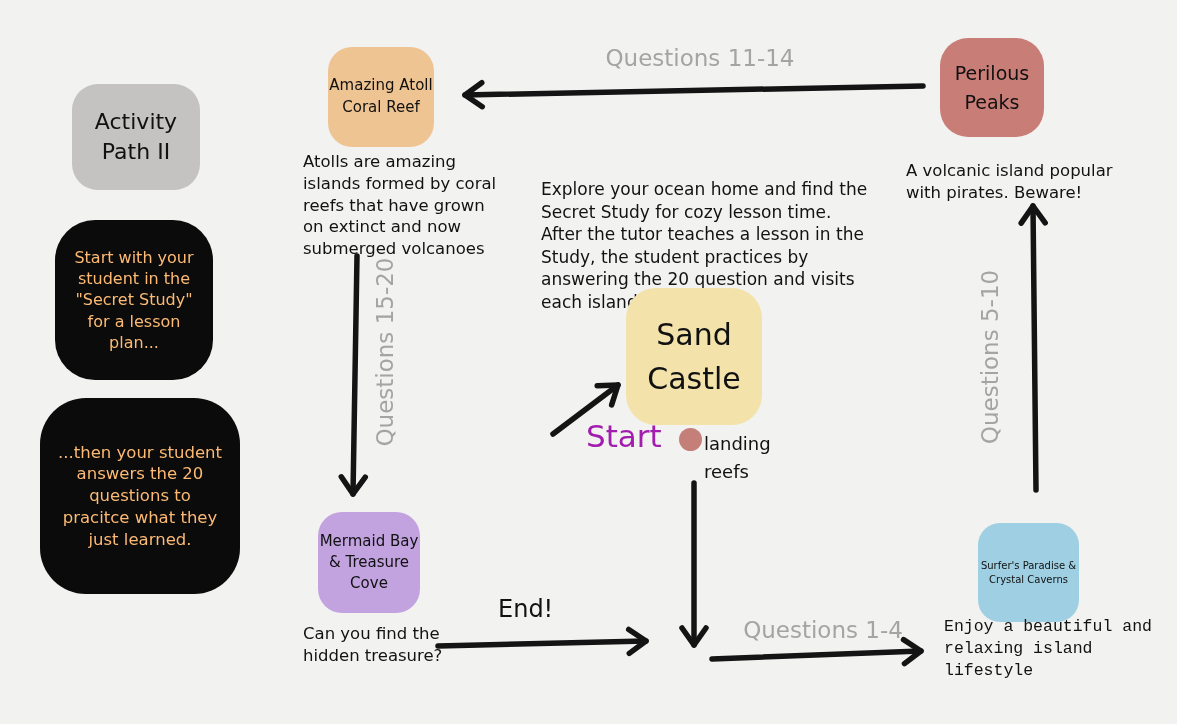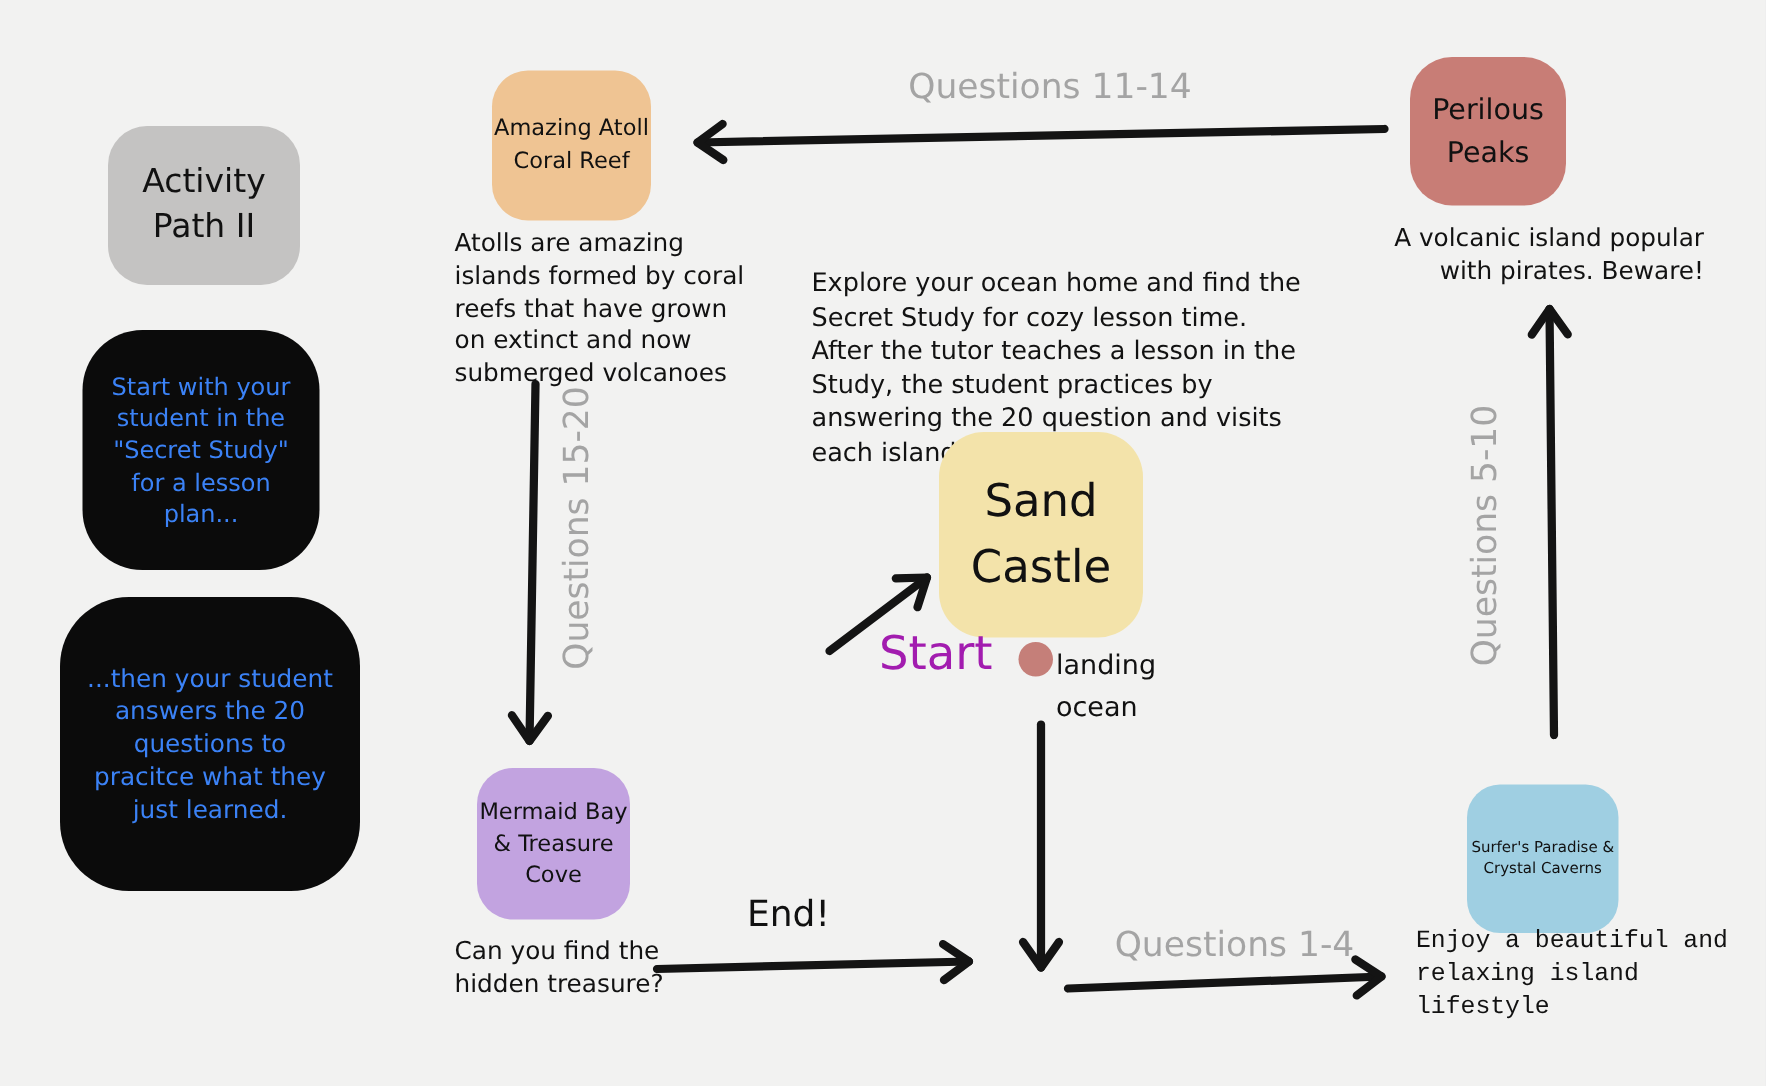--- a/index.html
+++ b/index.html
@@ -20,21 +20,21 @@
     text-align:center;color:#111;
     box-sizing:border-box;
   }
   
   .title-box{
     left:72px;top:84px;width:128px;height:106px;
     background:#c4c3c2;border-radius:26px;
     font-size:22px;line-height:1.35;
   }
   .note{
-    background:#0b0b0b;color:#3b82f6;
+    background:#0b0b0b;color:#fdba74;
     display:flex;align-items:center;justify-content:center;
     text-align:center;box-sizing:border-box;
   }
   .note-1{left:55px;top:220px;width:158px;height:160px;border-radius:40px;
     font-size:16px;line-height:1.32;padding:10px 12px;}
   .note-2{left:40px;top:398px;width:200px;height:196px;border-radius:46px;
     font-size:16.5px;line-height:1.32;padding:14px 16px;}
   
   .node-atoll{left:328px;top:47px;width:106px;height:100px;border-radius:24px;
     font-size:15px;line-height:1.45;}
@@ -42,21 +42,21 @@
     font-size:19px;line-height:1.5;}
   .node-sand{left:626px;top:288px;width:136px;height:137px;border-radius:30px;
     font-size:30px;line-height:1.45;}
   .node-mermaid{left:318px;top:512px;width:102px;height:101px;border-radius:24px;
     font-size:15px;line-height:1.4;}
   .node-surfer{left:978px;top:507px;width:101px;height:99px;border-radius:22px;
     font-size:10px;line-height:1.4;margin-top:16px;}
   
   .desc{font-size:16.5px;line-height:1.32;color:#121212;}
   .desc-atoll{left:303px;top:151px;width:200px;}
-  .desc-perilous{left:906px;top:148px;width:230px;text-align:right;}
+  .desc-perilous{left:906px;top:160px;width:230px;}
   .desc-mermaid{left:303px;top:623px;width:170px;}
   .desc-surfer{left:944px;top:616px;width:215px;font-family:Liberation Mono, monospace;}
   .intro{left:541px;top:178px;width:334px;font-size:17px;line-height:1.33;color:#121212;}
   
   .muted{color:#a4a4a4;}
   .lbl-q11{left:590px;top:45px;width:220px;text-align:center;font-size:23px;}
   .lbl-q1{left:738px;top:617px;width:170px;text-align:center;font-size:23px;}
   .lbl-vert{width:250px;height:28px;text-align:center;font-size:23px;
     transform:rotate(-90deg);}
   .lbl-q15{left:261px;top:338px;}
@@ -114,16 +114,16 @@
   <div class="abs muted lbl-q11">Questions 11-14</div>
   <div class="abs muted lbl-vert lbl-q15">Questions 15-20</div>
   <div class="abs muted lbl-vert lbl-q5">Questions 5-10</div>
   <div class="abs muted lbl-q1">Questions 1-4</div>
   <div class="abs lbl-end">End!</div>
   <div class="abs lbl-start">Start</div>
 
   <div class="abs landing-dot" style="background: rgb(197, 127, 121);"></div>
   <div class="abs landing-label">
     <div>landing</div>
-    <div>ocean</div>
+    <div>reefs</div>
   </div>
 
 </div>
 
 </body></html>

